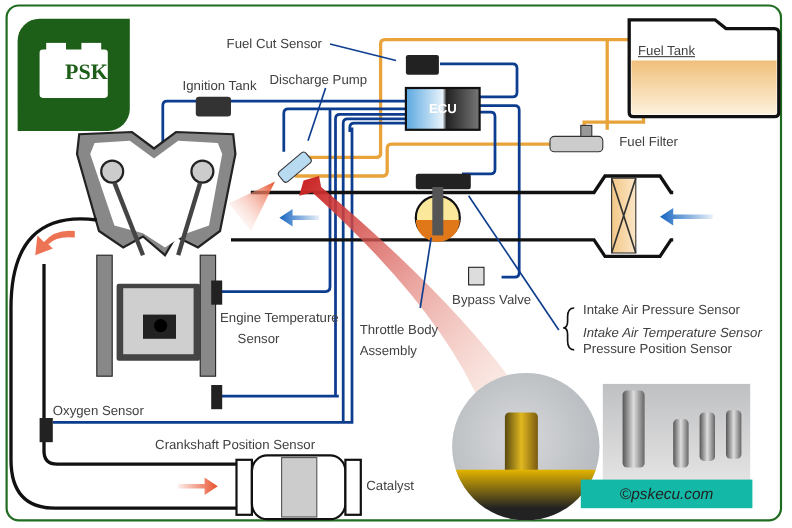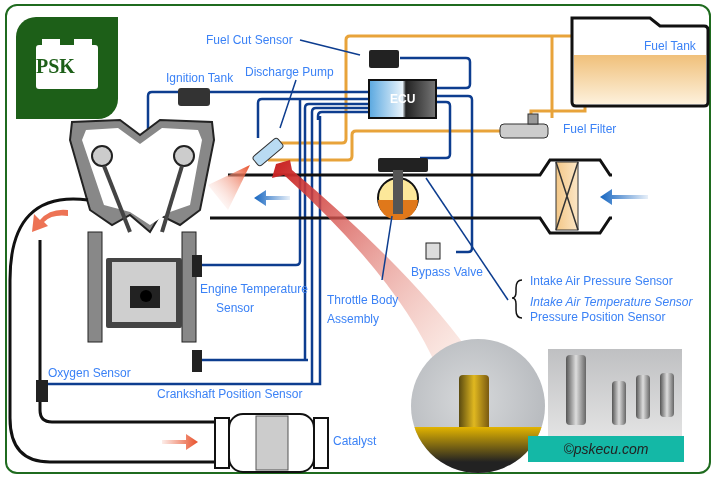--- a/index.html
+++ b/index.html
@@ -2,23 +2,23 @@
 <html><head>
 <meta charset="utf-8">
 <style>
   html, body { margin:0; padding:0; background:#ffffff; }
   body { width:720px; height:480px; position:relative; overflow:hidden; font-family:"Liberation Sans", sans-serif; }
   #frame { position:absolute; left:5px; top:4px; width:706px; height:470px; border:2px solid #1f6b1f; border-radius:12px; box-sizing:border-box; }
   #logo { position:absolute; left:16px; top:17px; width:102px; height:102px; background:#1d5f18; border-radius:20px 0 20px 0; }
   #logo .chip { position:absolute; left:20px; top:28px; width:62px; height:44px; background:#fff; border-radius:3px; }
   #logo .chip:before { content:""; position:absolute; left:6px; top:-6px; width:18px; height:8px; background:#fff; }
   #logo .chip:after { content:""; position:absolute; right:6px; top:-6px; width:18px; height:8px; background:#fff; }
-  #logo .txt { position:absolute; left:0; width:62px; top:10px; text-align:left; font-family:"Liberation Serif", serif; font-weight:bold; font-size:20px; color:#1d5f18; }
+  #logo .txt { position:absolute; left:0; width:62px; top:10px; text-align:right; font-family:"Liberation Serif", serif; font-weight:bold; font-size:20px; color:#1d5f18; }
   svg#diagram { position:absolute; left:0; top:0; }
-  .lbl { position:absolute; font-size:12px; color:#3b82f6; white-space:nowrap; line-height:16px; }
+  .lbl { position:absolute; font-size:12px; color:#404040; white-space:nowrap; line-height:16px; }
   #photo1 { position:absolute; left:411px; top:339px; width:134px; height:134px; border-radius:50%; background:radial-gradient(circle at 45% 45%, #d7d9db 0%, #b9bcc0 70%, #9ea2a6 100%); overflow:hidden; }
   #photo1 .inj { position:absolute; left:48px; top:36px; width:30px; height:58px; background:linear-gradient(90deg,#5a4a10,#e0b820,#7a5a10); border-radius:4px; }
   #photo1 .base { position:absolute; left:0; top:88px; width:134px; height:50px; background:linear-gradient(180deg,#e3b400,#222 70%); }
   #photo2 { position:absolute; left:548px; top:349px; width:134px; height:95px; background:linear-gradient(180deg,#bfc0c2,#e6e6e6); overflow:hidden; }
   .pinj { position:absolute; width:14px; height:44px; border-radius:4px; background:linear-gradient(90deg,#555,#ddd,#666); }
   #copyright { position:absolute; left:528px; top:436px; width:156px; height:26px; background:#14b8a6; font-size:14px; font-style:italic; color:#222; text-align:center; line-height:26px; }
 </style>
 </head>
 <body>
 
@@ -166,32 +166,32 @@
 <div id="logo">
   <div class="chip">
     <div class="txt">PSK</div>
   </div>
 </div>
 
 <div class="lbl" style="left:206px;top:32px;">Fuel Cut Sensor</div>
 <div class="lbl" style="left:166px;top:70px;">Ignition Tank</div>
 <div class="lbl" style="left:245px;top:64px;">Discharge Pump</div>
 <div class="lbl" style="left:390px;top:91px;color:#fff;font-weight:bold;">ECU</div>
-<div class="lbl" style="left:644px;top:38px;">Fuel Tank</div>
+<div class="lbl" style="left:580px;top:38px;text-decoration:underline;">Fuel Tank</div>
 <div class="lbl" style="left:563px;top:121px;">Fuel Filter</div>
 <div class="lbl" style="left:411px;top:264px;">Bypass Valve</div>
 <div class="lbl" style="left:530px;top:273px;">Intake Air Pressure Sensor</div>
 <div class="lbl" style="left:530px;top:294px;font-style:italic;">Intake Air Temperature Sensor</div>
 <div class="lbl" style="left:530px;top:309px;">Pressure Position Sensor</div>
 <div class="lbl" style="left:327px;top:292px;">Throttle Body</div>
 <div class="lbl" style="left:327px;top:311px;">Assembly</div>
 <div class="lbl" style="left:200px;top:281px;">Engine Temperature</div>
 <div class="lbl" style="left:216px;top:300px;">Sensor</div>
 <div class="lbl" style="left:48px;top:365px;">Oxygen Sensor</div>
-<div class="lbl" style="left:141px;top:386px;margin-left:16px;">Crankshaft Position Sensor</div>
+<div class="lbl" style="left:141px;top:396px;">Crankshaft Position Sensor</div>
 <div class="lbl" style="left:333px;top:433px;">Catalyst</div>
 
 <div id="photo1">
   <div class="inj"></div>
   <div class="base"></div>
 </div>
 <div id="photo2">
   <div class="pinj" style="left:18px;top:6px;width:20px;height:70px;"></div>
   <div class="pinj" style="left:64px;top:32px;"></div>
   <div class="pinj" style="left:88px;top:26px;"></div>

